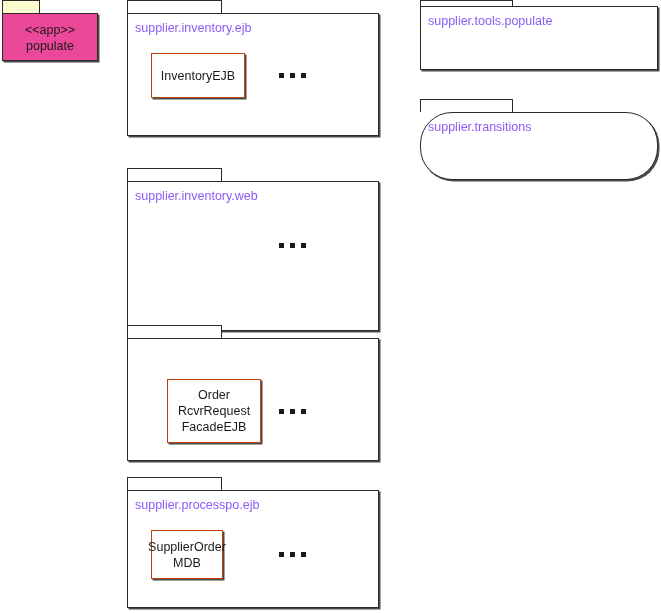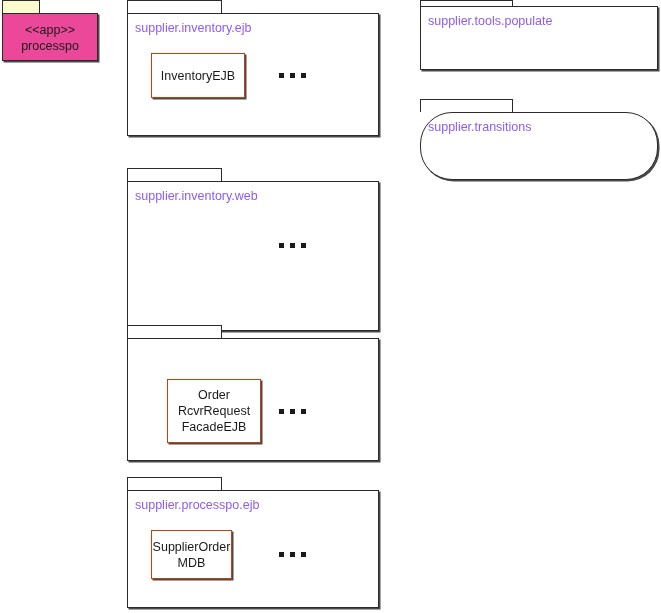--- a/index.html
+++ b/index.html
@@ -110,21 +110,21 @@
 </style>
 </head>
 <body>
 
 <div id="diagram-canvas">
 
   <div class="package app" style="left:2px; top:0px; width:96px; height:62px;">
     <div class="pkg-tab" style="width:38px;"></div>
     <div class="pkg-body" style="top:13px; width:96px; height:48px;">
       <div class="app-text">&lt;&lt;app&gt;&gt;</div>
-      <div class="app-text" style="top:24px;">processpo</div>
+      <div class="app-text" style="top:24px;">populate</div>
     </div>
   </div>
 
   <div class="package" style="left:127px; top:0px; width:252px; height:137px;">
     <div class="pkg-tab" style="width:95px;"></div>
     <div class="pkg-body" style="top:13px; width:252px; height:123px;">
       <div class="pkg-label">supplier.inventory.ejb</div>
       <div class="class-box" style="left:23px; top:39px; width:94px; height:45px;">
         <div class="class-label">InventoryEJB</div>
       </div>
@@ -163,21 +163,21 @@
           <span></span>
           <span></span>
       </div>
     </div>
   </div>
 
   <div class="package" style="left:127px; top:477px; width:252px; height:132px;">
     <div class="pkg-tab" style="width:95px;"></div>
     <div class="pkg-body" style="top:13px; width:252px; height:118px;">
       <div class="pkg-label">supplier.processpo.ejb</div>
-      <div class="class-box" style="left:23px; top:39px; width:81px; height:49px;">
+      <div class="class-box" style="left:23px; top:39px; width:72px; height:49px;">
         <div class="class-label">
           <span>SupplierOrder</span><br>
           <span>MDB</span>
         </div>
       </div>
       <div class="ellipsis" style="left:151px; top:61px;">
         <span></span>
           <span></span>
           <span></span>
       </div>

